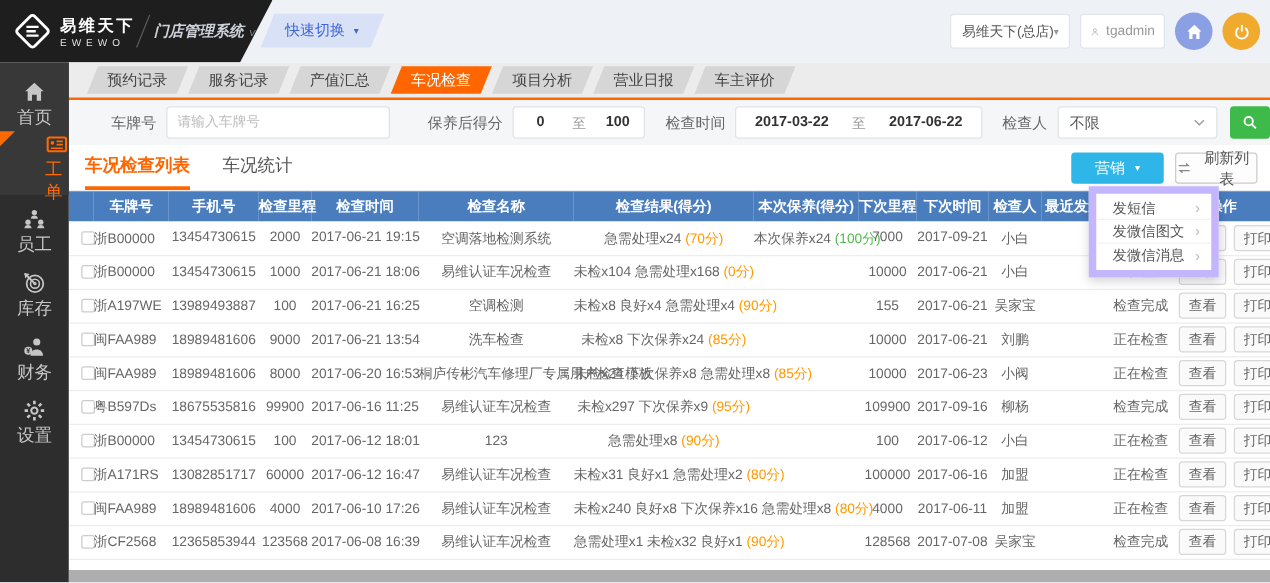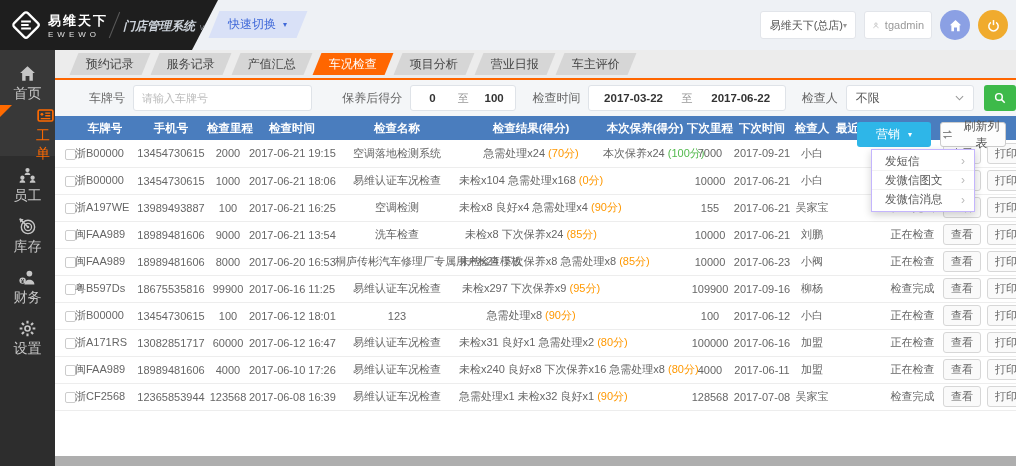--- a/index.html
+++ b/index.html
@@ -85,21 +85,21 @@
   .list-tab.active { color:#ff6600; font-weight:bold; border-bottom-color:#ff6600; }
 
   .panel-actions { position:absolute; top:6px; right:10px; display:flex; gap:9px; z-index:5; }
   .btn-marketing { width:74px; height:25px; background:#2eb6e8; border-radius:3px; color:#fff; font-size:12px;
     display:flex; align-items:center; justify-content:center; gap:8px; cursor:pointer; border:none; }
   .btn-marketing .caret { color:#fff; }
   .btn-refresh { width:66px; height:25px; background:#fdfdfd; border:1px solid #ccc; border-radius:3px; color:#555;
     font-size:12px; display:flex; align-items:center; justify-content:center; gap:4px; cursor:pointer; }
   .btn-refresh svg { width:13px; height:13px; }
 
-  .dropdown { position:absolute; top:33px; right:41px; width:104px; background:#fff; border:1px solid #c4b5fd;
+  .dropdown { position:absolute; top:33px; right:41px; width:104px; background:#fff; border:6px solid #c4b5fd;
     box-shadow:0 3px 8px rgba(0,0,0,.18); z-index:10; padding:2px 0; }
   .menu-item { height:19px; display:flex; align-items:center; justify-content:space-between;
     padding:0 9px 0 13px; font-size:11.5px; color:#555; border-bottom:1px solid #f2f2f2; cursor:pointer; white-space:nowrap; }
   .menu-item:last-child { border-bottom:none; }
   .menu-chevron { color:#bbb; font-size:12px; }
 
   table { width:100%; border-collapse:collapse; table-layout:fixed; }
   thead th { background:#4a7dbe; color:#fff; font-size:11.5px; font-weight:bold; height:24px; padding:0;
     text-align:center; white-space:nowrap; overflow:visible; }
   tbody td { height:27px; border-bottom:1px solid #ededed; font-size:11px; color:#666; text-align:center;
@@ -289,20 +289,28 @@
       </div>
       <button class="search-btn">
         <svg viewBox="0 0 16 16">
             <circle cx="6.8" cy="6.8" r="3.8" fill="none" stroke="#fff" stroke-width="1.7"></circle>
             <path d="M9.6 9.6l3.8 3.8" stroke="#fff" stroke-width="1.7"></path>
           </svg>
       </button>
     </div>
 
     <div class="panel">
+      <div class="list-tabs" id="list-tabs">
+          <div class="list-tab active">
+            <span>车况检查列表</span>
+          </div>
+          <div class="list-tab">
+            <span>车况统计</span>
+          </div>
+        </div>
 
       <div class="panel-actions">
         <button class="btn-marketing">
           <span>营销</span>
           <span class="caret">▾</span>
         </button>
         <button class="btn-refresh">
           <svg viewBox="0 0 16 16" fill="none" stroke="#888" stroke-width="1.4">
               <path d="M2.5 5.5h9.5l-2.2-2.2M13.5 10.5H4l2.2 2.2"></path>
             </svg>

